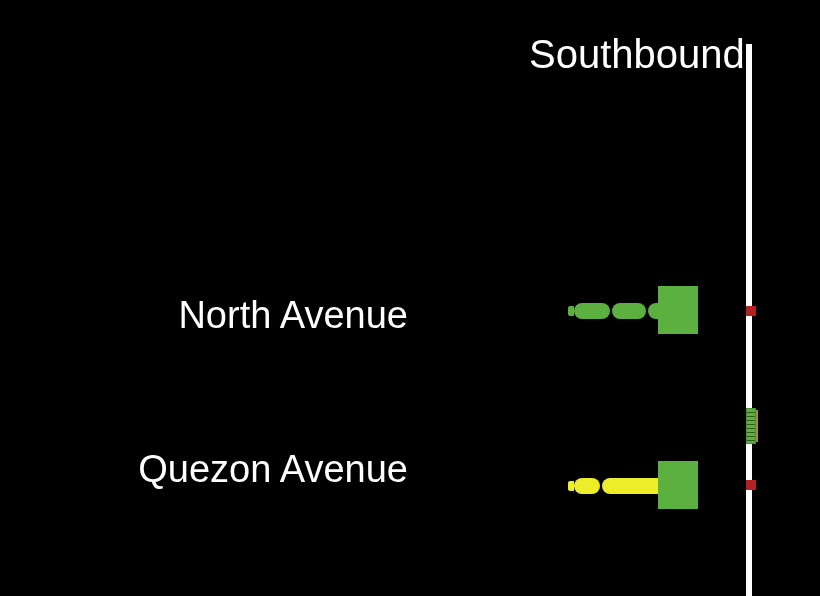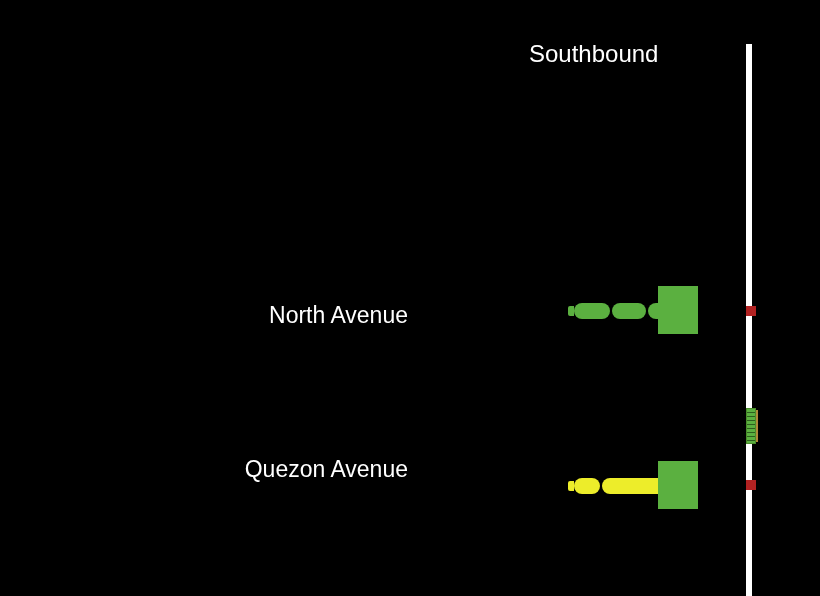--- a/index.html
+++ b/index.html
@@ -1,19 +1,19 @@
 <!DOCTYPE html>
 <html><head>
   <meta charset="utf-8">
   <style>
     html, body { margin: 0; padding: 0; }
     body { width: 820px; height: 596px; background: #000; position: relative; overflow: hidden; font-family: "Liberation Sans", sans-serif; color: #fff; }
-    .title { position: absolute; left: 529px; top: 34px; font-size: 24px; line-height: 40px; white-space: nowrap; }
+    .title { position: absolute; left: 529px; top: 34px; font-size: 40px; line-height: 40px; white-space: nowrap; }
     .track { position: absolute; left: 746px; top: 44px; width: 6px; height: 552px; background: #fff; }
-    .station-label { position: absolute; right: 412px; font-size: 23px; line-height: 40px; white-space: nowrap; text-align: right; }
+    .station-label { position: absolute; right: 412px; font-size: 38px; line-height: 40px; white-space: nowrap; text-align: right; }
     .marker { position: absolute; left: 746px; width: 10px; height: 10px; }
     .square { position: absolute; left: 658px; width: 40px; height: 48px; }
     .queue { position: absolute; height: 16px; display: flex; align-items: center; }
     .pill { height: 16px; border-radius: 8px; margin-right: 2px; }
     .tip { height: 10px; width: 6px; border-radius: 2px 0 0 2px; }
     .train { position: absolute; left: 746px; top: 408px; width: 10px; height: 36px; border: 1px solid #4a8b2a; box-sizing: border-box; background: repeating-linear-gradient(to bottom, #5bb040 0 3px, #2e5e1e 3px 4px); }
     .train-edge { position: absolute; left: 756px; top: 410px; width: 2px; height: 32px; background: #b08a3a; }
   </style>
 </head>
 <body>

